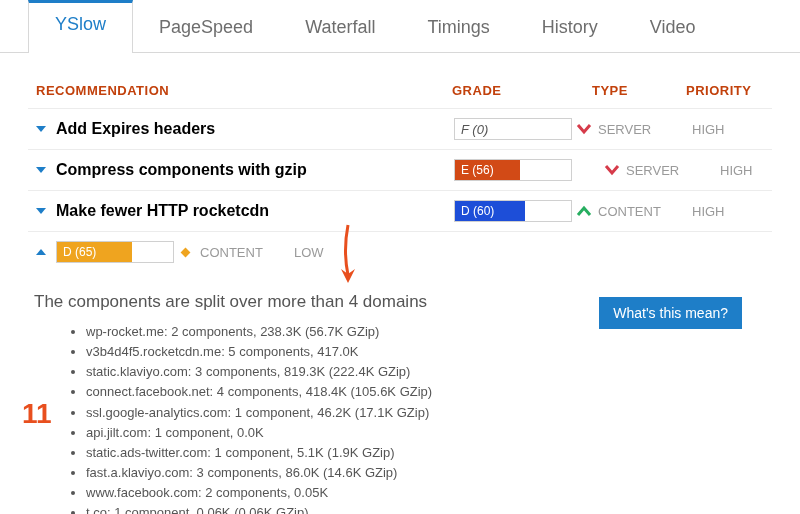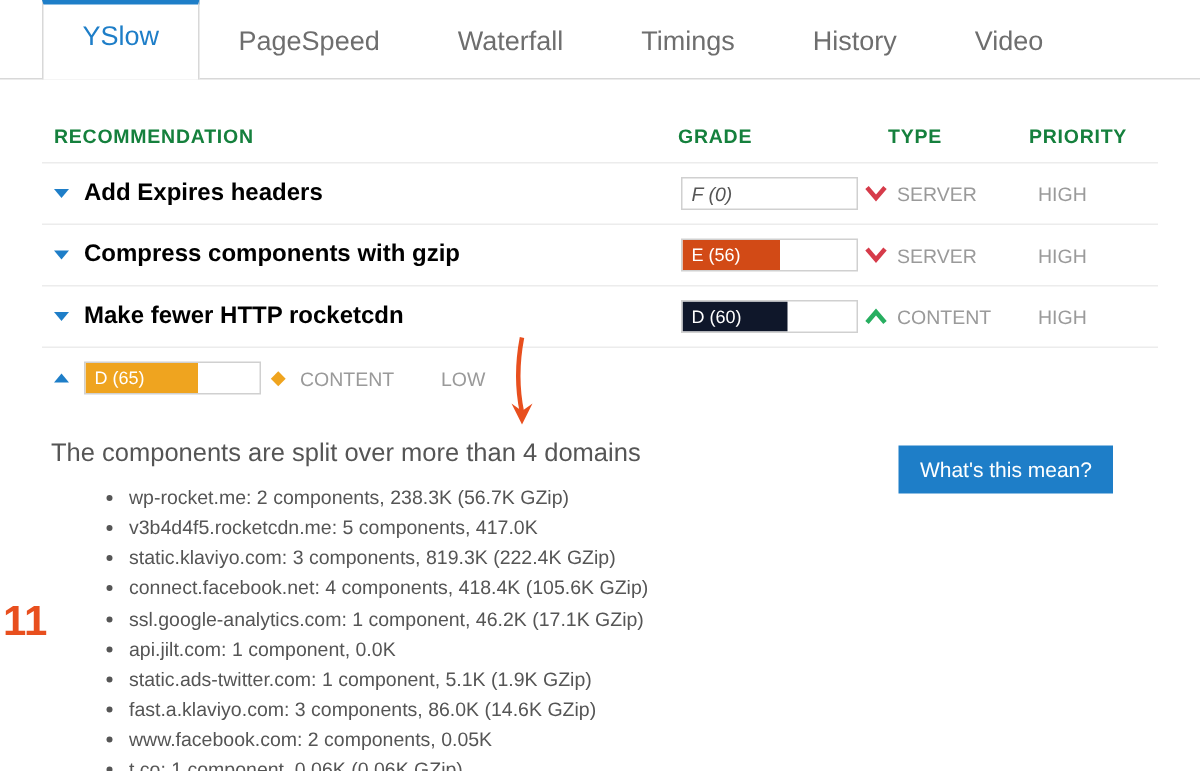--- a/index.html
+++ b/index.html
@@ -5,21 +5,21 @@
   * { box-sizing: border-box; margin: 0; padding: 0; }
   body { font-family: -apple-system, "Segoe UI", Arial, sans-serif; background: #fff; width: 800px; height: 514px; overflow: hidden; position: relative; }
 
   .tabs { display: flex; border-bottom: 1px solid #d8d8d8; padding: 0 12px 0 28px; }
   .tab { padding: 14px 26px; font-size: 18px; color: #6e6e6e; cursor: pointer; position: relative; }
   .tab.active { color: #1e7ec8; background: #fff; border-top: 3px solid #1e7ec8; border-left: 1px solid #d8d8d8; border-right: 1px solid #d8d8d8; margin-bottom: -1px; padding-top: 11px; }
   .tab:not(.active) { border-top: 3px solid transparent; }
 
   .content { padding: 20px 28px 12px 28px; position: relative; }
 
-  .header-row { display: flex; align-items: flex-start; padding: 10px 6px 10px 8px; color: #15803d; font-size: 13px; font-weight: 600; letter-spacing: .5px; }
+  .header-row { display: flex; align-items: flex-start; padding: 10px 6px 10px 8px; color: #c2410c; font-size: 13px; font-weight: 600; letter-spacing: .5px; }
   .col-rec { flex: 0 0 416px; }
   .col-grade { flex: 0 0 140px; }
   .col-spacer { flex: 0 0 0px; }
   .col-type { flex: 0 0 94px; }
   .col-prio { flex: 1; }
 
   .row { display: flex; align-items: center; padding: 9px 6px 9px 8px; border-top: 1px solid #ececec; }
   .caret { width: 0; height: 0; border-left: 5px solid transparent; border-right: 5px solid transparent; border-top: 6px solid #1e7ec8; margin-right: 10px; flex-shrink:0; }
   .caret.up { border-top: none; border-bottom: 6px solid #1e7ec8; }
   .rec-link { color: #000000; font-weight: 600; font-size: 16px; cursor: pointer; }
@@ -29,21 +29,21 @@
   .trend { width: 22px; text-align: center; margin-left: 4px; }
   .trend svg { display: block; }
   .type-cell, .prio-cell { color: #9a9a9a; font-size: 13px; }
 
   .details { padding: 10px 0 0 6px; position: relative; }
   .details-title { font-size: 17px; color: #555; margin: 10px 0 10px 0; }
   .details ul { list-style: disc; padding-left: 52px; color: #555; font-size: 13px; line-height: 1.55; }
 
   .whats-btn { position: absolute; right: 30px; top: 25px; background: #1e7ec8; color: #fff; font-size: 14px; padding: 8px 14px; border: none; cursor: pointer; }
 
-  .big11 { position: absolute; left: 2px; top: 398px; color: #e84f1e; font-weight: 700; font-size: 28px; }
+  .big11 { position: absolute; left: 22px; top: 398px; color: #e84f1e; font-weight: 700; font-size: 28px; }
 
   .arrow-annot { position: absolute; left: 333px; top: 221px; pointer-events: none; }
   .arrow-annot svg { overflow: visible; }
 </style>
 </head>
 <body>
 
 <div class="tabs">
   <div class="tab active"><span>YSlow</span></div>
   <div class="tab"><span>PageSpeed</span></div>
@@ -76,40 +76,40 @@
           </svg>
         </span>
     </div>
     <div class="col-type type-cell">SERVER</div>
     <div class="col-prio prio-cell">HIGH</div>
   </div>
 
   <div class="row">
     <span class="caret"></span>
     <div class="col-rec" style="flex:0 0 398px;"><span class="rec-link">Compress components with gzip</span></div>
-    <div class="col-grade" style="display:flex;align-items:center;">
+    <div class="col-grade" style="display:flex;align-items:center;gap:28px;">
       <div class="grade-box">
           <div class="grade-fill" style="width:56%;background:#d24a16;">E (56)</div>
         </div>
       <span class="trend">
           <svg width="16" height="12">
             <path d="M2 2 L8 9 L14 2" fill="none" stroke="#d63b4a" stroke-width="3"></path>
           </svg>
         </span>
     </div>
     <div class="col-type type-cell">SERVER</div>
     <div class="col-prio prio-cell">HIGH</div>
   </div>
 
   <div class="row">
     <span class="caret"></span>
     <div class="col-rec" style="flex:0 0 398px;"><span class="rec-link">Make fewer HTTP rocketcdn</span></div>
     <div class="col-grade" style="display:flex;align-items:center;">
       <div class="grade-box">
-          <div class="grade-fill" style="width:60%;background:#0f172a;">D (60)</div>
+          <div class="grade-fill" style="width:60%;background:#1d4ed8;">D (60)</div>
         </div>
       <span class="trend">
           <svg width="16" height="12">
             <path d="M2 10 L8 3 L14 10" fill="none" stroke="#27ae60" stroke-width="3"></path>
           </svg>
         </span>
     </div>
     <div class="col-type type-cell">CONTENT</div>
     <div class="col-prio prio-cell">HIGH</div>
   </div>

